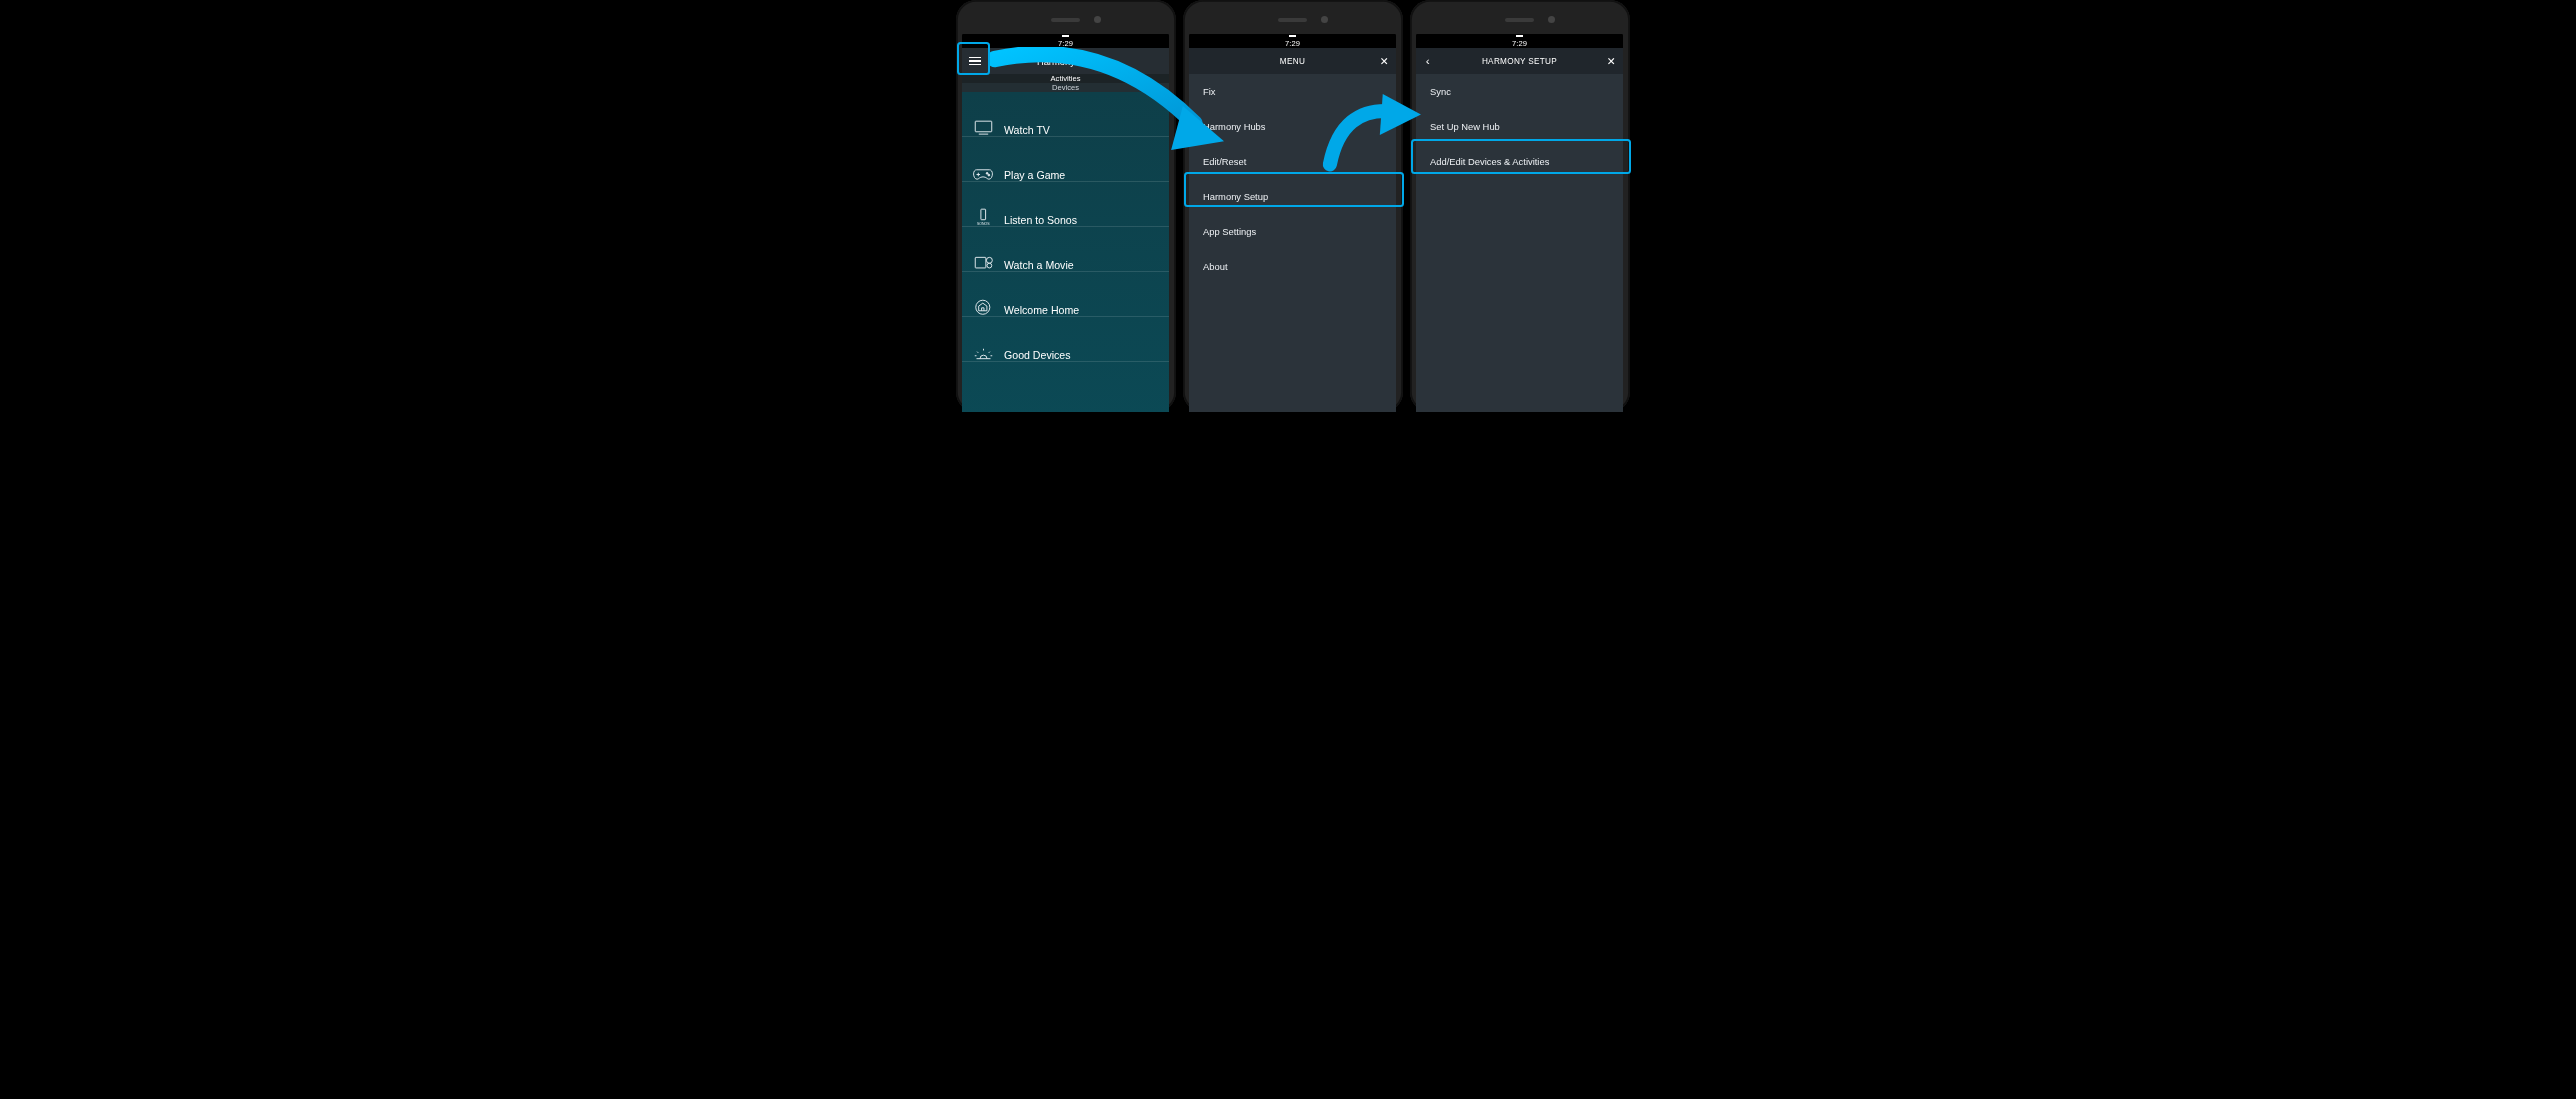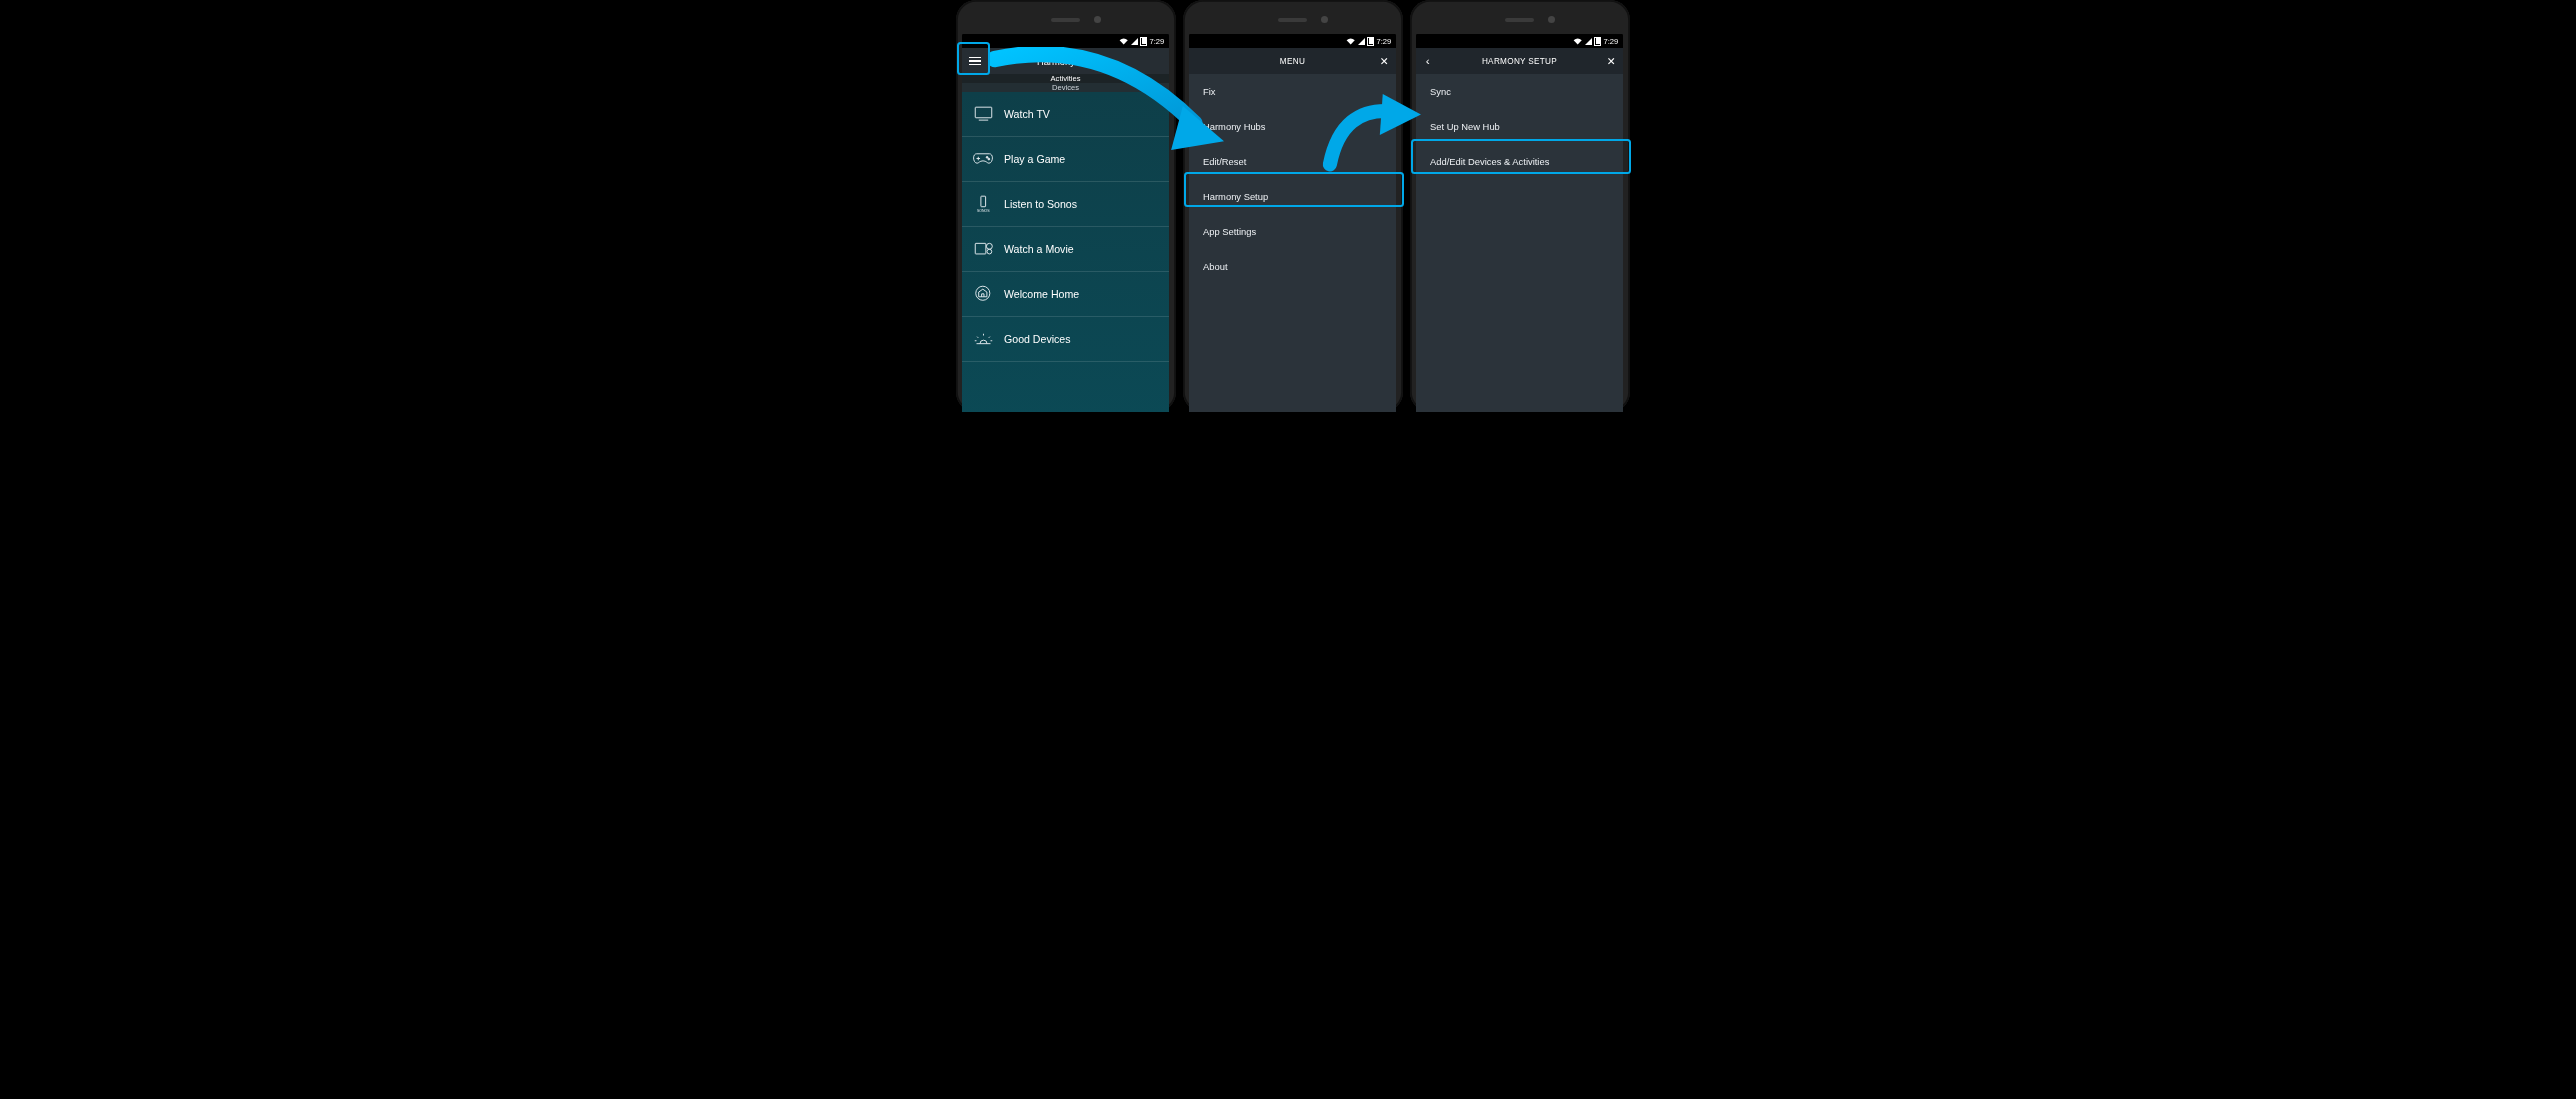--- a/index.html
+++ b/index.html
@@ -3,34 +3,34 @@
 <meta charset="utf-8">
 <style>
   html,body{margin:0;padding:0;background:#000;font-family:"Segoe UI",Arial,Helvetica,sans-serif;}
   .stage{position:relative;width:917px;height:412px;margin:0 auto;}
   .phone{position:absolute;top:0;width:220px;height:412px;}
   .p1{left:126px;} .p2{left:353px;} .p3{left:580px;}
   .shell{position:absolute;inset:0;background:#222;border-radius:20px;box-shadow:0 0 0 1.8px #111 inset;}
   .speaker{position:absolute;top:17.6px;left:50%;width:29px;height:4.7px;margin-left:-14.7px;background:#3a3a3a;border-radius:2.4px;}
   .cam{position:absolute;top:16px;left:50%;width:7px;height:7px;margin-left:28px;background:#444;border-radius:50%;}
   .screen{position:absolute;top:34px;left:6.5px;right:6.5px;bottom:11.8px;border-radius:1.2px;overflow:hidden;}
-  .sbar{height:14px;background:#000;color:#fff;display:flex;align-items:center;justify-content:flex-end;font-size:7.6px;padding:0 4.7px;gap:2.4px;}
+  .sbar{height:14px;background:#000;color:#fff;display:flex;align-items:center;justify-content:flex-end;font-size:7.6px;padding:0 4.7px;gap:2.4px;flex-direction:column;}
   .sbar .batt{width:4.7px;height:7px;border:0.6px solid #fff;position:relative;}
   .sbar .batt::before{content:"";position:absolute;top:0.6px;left:0.6px;right:0.6px;bottom:0.6px;background:#fff;}
   .sbar svg{display:block}
   
   .hdr1{height:26px;background:#262d33;color:#fff;display:flex;align-items:center;}
   .hamburg{width:25px;height:25px;display:flex;flex-direction:column;justify-content:center;align-items:center;gap:2.4px;margin-left:0.6px;}
   .hamburg span{width:11.8px;height:1.2px;background:#fff;}
   .hdr1 .title{flex:1;text-align:center;font-size:9.4px;margin-left:-25px;}
   .tabs{height:17.6px;background:#232e33;display:flex;color:#cfd6dc;font-size:7.6px;flex-direction:column;}
   .tabs div{flex:1;display:flex;align-items:center;justify-content:center;}
   .tab-act{background:#1c2326;color:#fff;}
   .acts{flex:1;background:#0b3b46;background:linear-gradient(#0e3f49,#0b4a56);}
-  .arow{height:44px;border-bottom:0.6px solid rgba(255,255,255,.12);display:flex;align-items:center;color:#fff;font-size:10.6px;}
+  .arow{height:44px;border-bottom:0.6px solid rgba(255,255,255,.12);display:flex;align-items:flex-end;color:#fff;font-size:10.6px;}
   .arow .ic{width:42px;display:flex;align-items:center;justify-content:center;}
   .arow svg{stroke:#e8eef2;fill:none;stroke-width:1.6;}
   
   .hdr2{height:26px;background:#20262c;color:#fff;display:flex;align-items:center;position:relative;}
   .hdr2 .back{width:23.5px;display:flex;align-items:center;justify-content:center;font-size:11.8px;}
   .hdr2 .ttl{position:absolute;left:0;right:0;text-align:center;font-size:8.2px;letter-spacing:0.3px;}
   .hdr2 .x{margin-left:auto;width:23.5px;display:flex;align-items:center;justify-content:center;font-size:10.6px;position:relative;z-index:2;}
   .mbody{flex:1;background:#2b333a;color:#eef1f4;}
   .mrow{height:33px;display:flex;align-items:center;padding:1px 14px;font-size:9.4px;}
   .hl{position:absolute;border:2.9px solid #00a8e8;border-radius:3.5px;pointer-events:none;z-index:5;}

